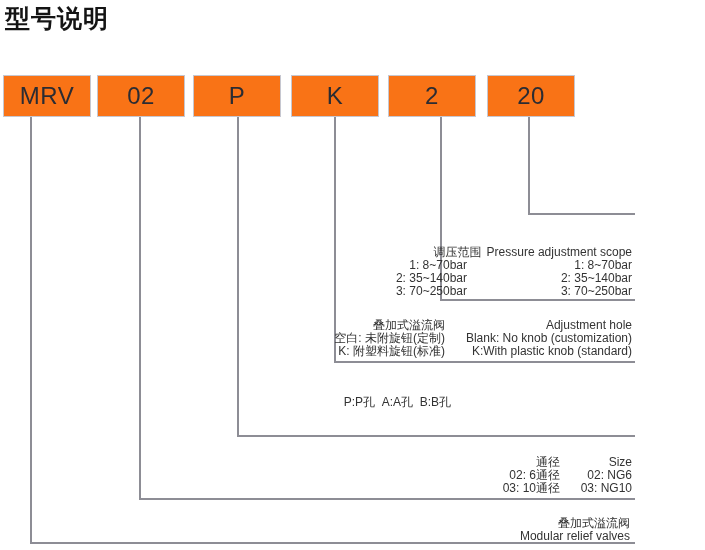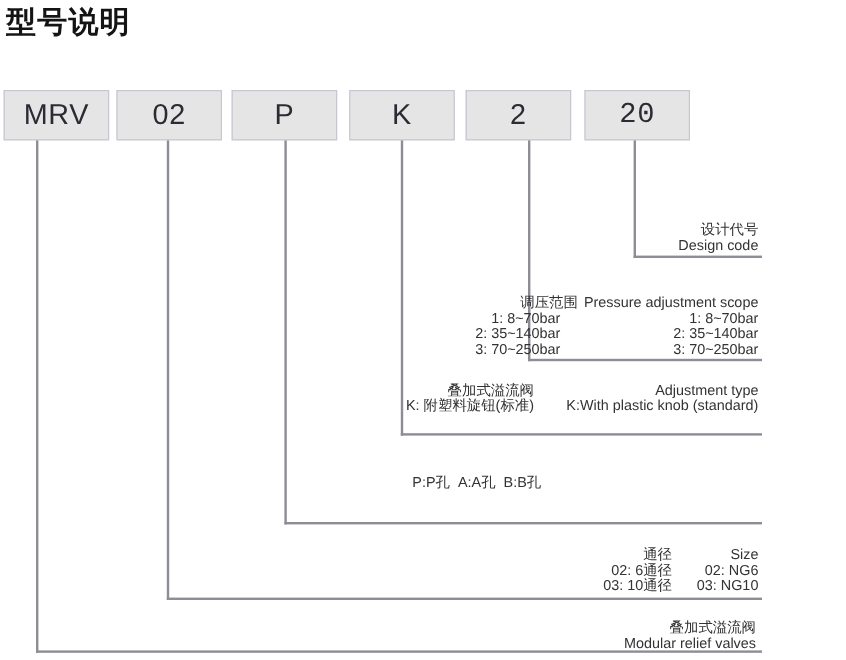--- a/index.html
+++ b/index.html
@@ -13,27 +13,27 @@
     color:#333333;
   }
   .title {
     position:absolute; left:5px; top:2px;
     font-size:25px; font-weight:bold; color:#141414;
     letter-spacing:1px;
   }
   
   .mbox {
     position:absolute; top:75px; height:42px; width:88px;
-    background:#e5e5e5;
+    background:#f97316;
     border:1px solid #c6c7d0;
     display:flex; align-items:center; justify-content:center;
     font-size:24px; color:#2b2c33; letter-spacing:0.5px;
   }
   .b1{left:3px;} .b2{left:97px;} .b3{left:193px;}
-  .b4{left:291px;} .b5{left:388px;} .b6{left:487px;font-family:Liberation Mono, monospace;}
+  .b4{left:291px;} .b5{left:388px;} .b6{left:487px;}
   
   .vline { position:absolute; width:2px; background:#8d8d95; }
   .hline { position:absolute; height:2px; background:#8d8d95; }
   .v1{left:30px;  top:117px; height:427px;}
   .v2{left:139px; top:117px; height:383px;}
   .v3{left:237px; top:117px; height:320px;}
   .v4{left:334px; top:117px; height:246px;}
   .v5{left:440px; top:117px; height:184px;}
   .v6{left:528px; top:117px; height:98px;}
   .h6{top:213px; left:528px; width:177px;}
@@ -83,24 +83,20 @@
   <div class="vline v4"></div>
   <div class="vline v5"></div>
   <div class="vline v6"></div>
   <div class="hline h6"></div>
   <div class="hline h5"></div>
   <div class="hline h4"></div>
   <div class="hline h3"></div>
   <div class="hline h2"></div>
   <div class="hline h1"></div>
 
-  <div class="blk blk-design rightcol">
-    <div>设计代号</div>
-    <div>Design code</div>
-  </div>
 
   <div class="blk blk-press">
     <div class="row row-h">
       <span class="zh">调压范围</span><span class="en">Pressure adjustment scope</span>
     </div>
     <div class="row">
       <span class="zh">1: 8~70bar</span>
       <span class="en">1: 8~70bar</span>
     </div>
     <div class="row">
@@ -109,21 +105,25 @@
     </div>
     <div class="row">
       <span class="zh">3: 70~250bar</span>
       <span class="en">3: 70~250bar</span>
     </div>
   </div>
 
   <div class="blk blk-adjust">
     <div class="row">
       <span class="zh">叠加式溢流阀</span>
-      <span class="en">Adjustment type</span>
+      <span class="en">Adjustment hole</span>
+    </div>
+    <div class="row">
+      <span class="zh">空白: 未附旋钮(定制)</span>
+      <span class="en">Blank: No knob (customization)</span>
     </div>
     <div class="row">
       <span class="zh">K: 附塑料旋钮(标准)</span>
       <span class="en">K:With plastic knob (standard)</span>
     </div>
   </div>
 
   <div class="blk blk-func">
     <div class="row">
       <span class="zh">P:P孔  A:A孔  B:B孔</span>

